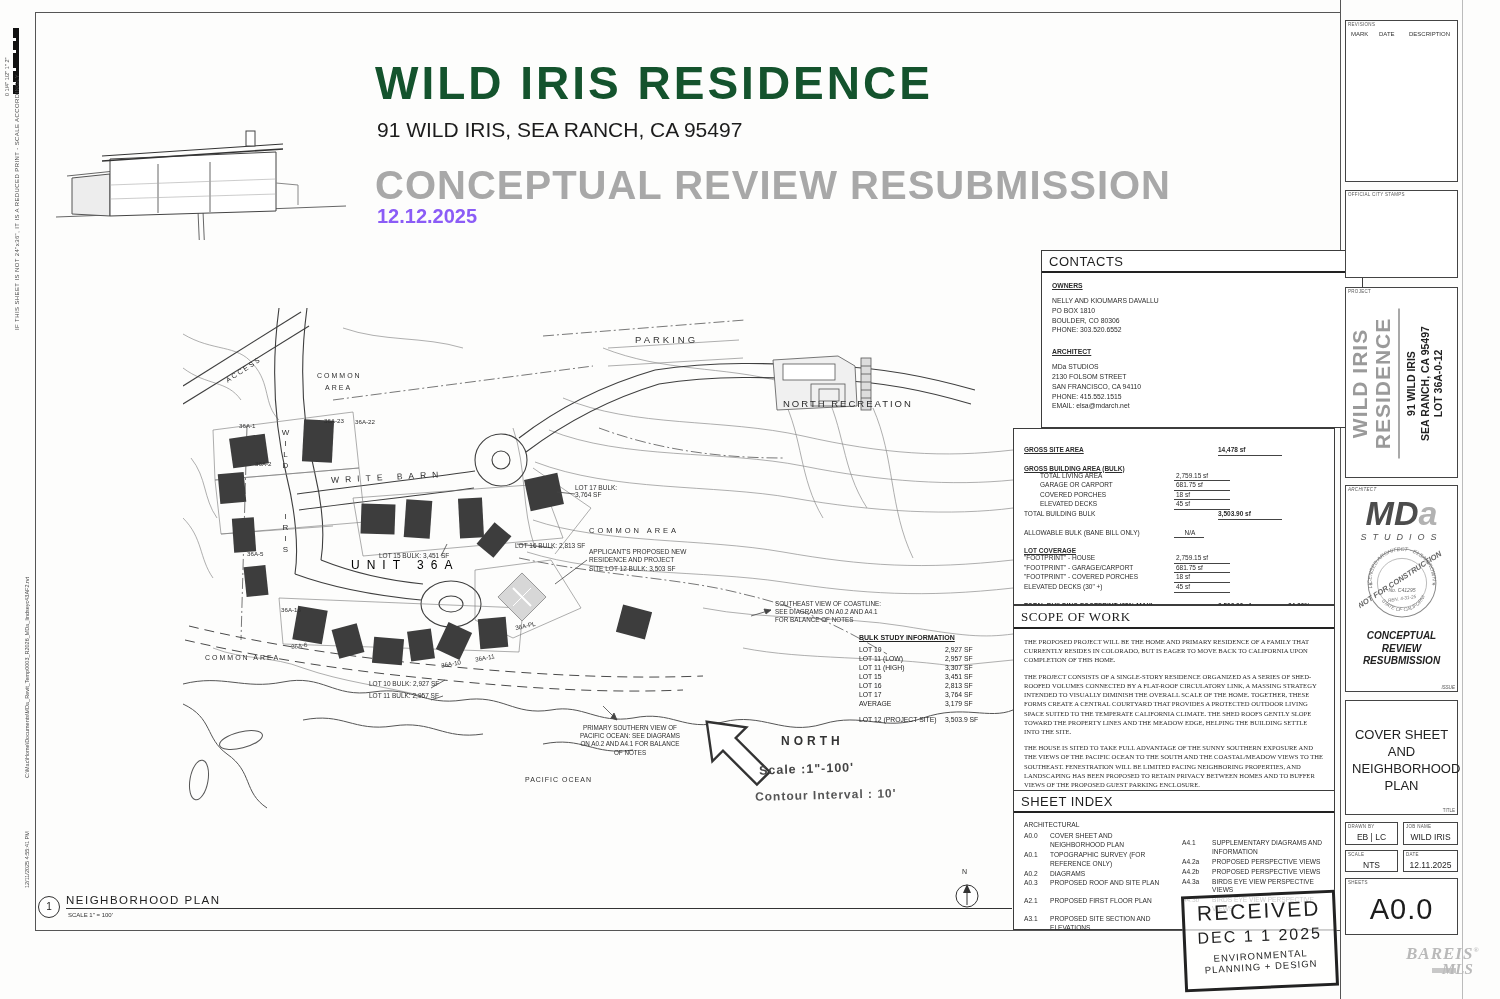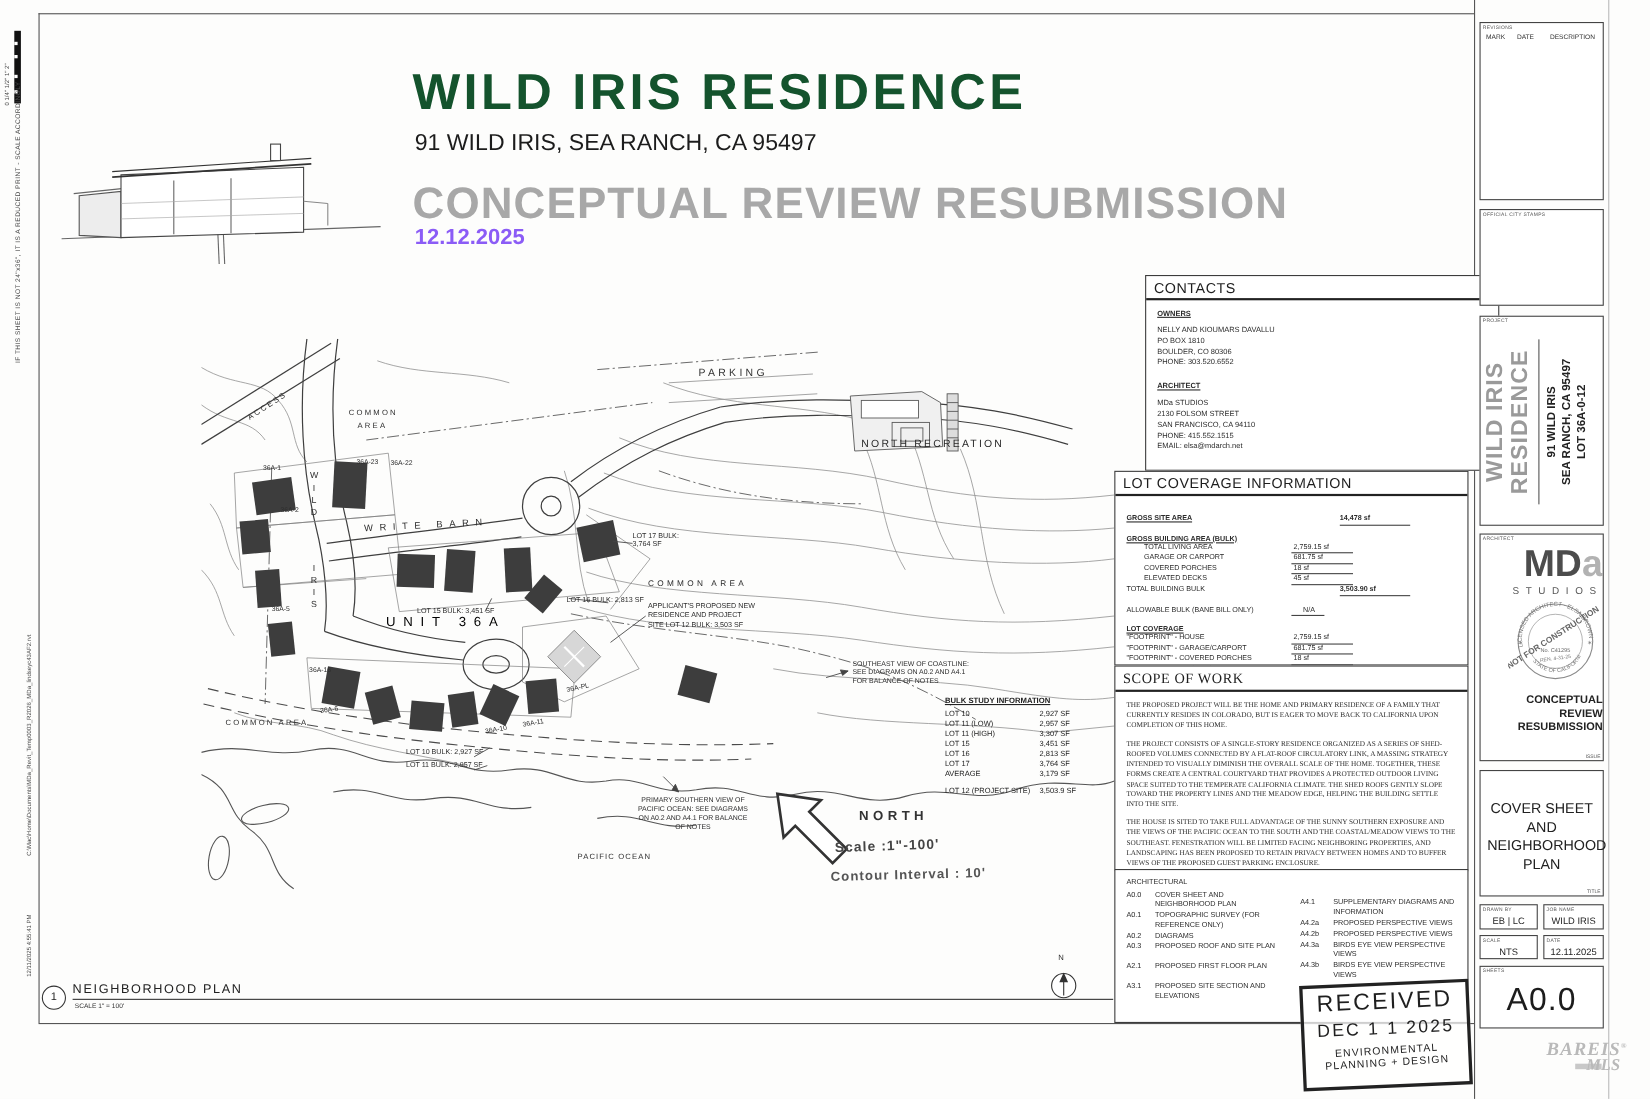--- a/index.html
+++ b/index.html
@@ -37,21 +37,21 @@
   .si-t { width:118px; }
   
   .tb-box { position:absolute; left:1345px; width:113px; border:1px solid #444; background:#fff; }
   .tb-lab { position:absolute; top:1px; left:2px; font-size:4.5px; color:#555; letter-spacing:.3px; }
   .tb-lab-br { position:absolute; bottom:1px; right:2px; font-size:4.5px; color:#555; }
   .rev-head { position:absolute; top:10px; left:5px; right:3px; display:flex; font-size:6px; color:#333; }
   .rot-wrap { position:absolute; left:-37px; top:41px; width:186px; height:109px; transform:rotate(-90deg); text-align:center; }
   .proj-name { font-size:21px; font-weight:bold; letter-spacing:1px; color:#9a9a9a; line-height:1.1; }
   .proj-div { width:150px; height:1px; background:#555; margin:5px auto; }
   .proj-addr { font-size:10.5px; font-weight:bold; color:#222; line-height:1.3; }
-  #arch-box { text-align:right; }
+  #arch-box { text-align:center;font-style:italic; }
   .logo-line { margin-top:10px; font-size:34px; line-height:1; }
   .logo-md { color:#4c4c4c; font-weight:bold; }
   .logo-a  { color:#b2b2b2; font-weight:bold; }
   .logo-studios { font-size:9px; letter-spacing:6px; color:#555; margin-top:2px; }
   .firm { font-size:8px; color:#2e2e2e; line-height:1.5; margin-top:6px; }
   .issue-title { font-size:10px; font-weight:bold; color:#222; margin-top:4px; line-height:1.25; }
   #title-box-inner { padding:26px 6px 0; text-align:center; font-size:13px; color:#222; line-height:1.3; }
   .fld { position:absolute; border:1px solid #444; background:#fff; text-align:center; }
   .fld-v { margin-top:9px; font-size:8.5px; color:#1e1e1e; }
   #sheet-num { margin-top:14px; font-size:29px; color:#1c1c1c; letter-spacing:1px; text-align:center; }
@@ -357,21 +357,20 @@
       <div class="ul-b" style="margin-top:12px;">ARCHITECT</div>
       <div style="margin-top:5px;">MDa STUDIOS</div>
       <div>2130 FOLSOM STREET</div>
       <div>SAN FRANCISCO, CA 94110</div>
       <div>PHONE: 415.552.1515</div>
       <div>EMAIL: elsa@mdarch.net</div>
     </div>
   </div>
 
   <div class="panel" style="top:428px;height:177px;">
-    <div class="panel-h">LOT COVERAGE INFORMATION</div>
     <div class="panel-body" style="font-size:6.5px;">
       <div class="gap8"></div>
       <div class="lcrow">
         <span class="lc-l ul-b">GROSS SITE AREA</span>
         <span class="lc-v2">14,478 sf</span>
       </div>
       <div class="gap8"></div>
       <div class="ul-b">GROSS BUILDING AREA (BULK)</div>
       <div class="lcrow">
           <span class="lc-l ind">TOTAL LIVING AREA</span>
@@ -429,20 +428,21 @@
     <div class="panel-h">SCOPE OF WORK</div>
     <div class="panel-body" style="font-size:6.6px;">
       <div class="scope-p">THE PROPOSED PROJECT WILL BE THE HOME AND PRIMARY RESIDENCE OF A FAMILY THAT CURRENTLY RESIDES IN COLORADO, BUT IS EAGER TO MOVE BACK TO CALIFORNIA UPON COMPLETION OF THIS HOME.</div>
       <div class="scope-p">THE PROJECT CONSISTS OF A SINGLE-STORY RESIDENCE ORGANIZED AS A SERIES OF SHED-ROOFED VOLUMES CONNECTED BY A FLAT-ROOF CIRCULATORY LINK, A MASSING STRATEGY INTENDED TO VISUALLY DIMINISH THE OVERALL SCALE OF THE HOME. TOGETHER, THESE FORMS CREATE A CENTRAL COURTYARD THAT PROVIDES A PROTECTED OUTDOOR LIVING SPACE SUITED TO THE TEMPERATE CALIFORNIA CLIMATE. THE SHED ROOFS GENTLY SLOPE TOWARD THE PROPERTY LINES AND THE MEADOW EDGE, HELPING THE BUILDING SETTLE INTO THE SITE.</div>
       <div class="scope-p">THE HOUSE IS SITED TO TAKE FULL ADVANTAGE OF THE SUNNY SOUTHERN EXPOSURE AND THE VIEWS OF THE PACIFIC OCEAN TO THE SOUTH AND THE COASTAL/MEADOW VIEWS TO THE SOUTHEAST. FENESTRATION WILL BE LIMITED FACING NEIGHBORING PROPERTIES, AND LANDSCAPING HAS BEEN PROPOSED TO RETAIN PRIVACY BETWEEN HOMES AND TO BUFFER VIEWS OF THE PROPOSED GUEST PARKING ENCLOSURE.</div>
       <div class="scope-p">THE CLIENTS WANT TO LIVE IN THIS HOME FOR MANY YEARS AND HAVE SPECIFICALLY REQUESTED THAT IT BE ONE LEVEL, ALLOWING THEM TO EASILY AGE IN PLACE. THEY ALSO WANT TO AVOID DIGGING ANY CONDITIONED PORTIONS OF THE HOME INTO THE GROUND BECAUSE THEY HAVE RUN INTO ISSUES WITH MAINTAINING HOMES WITH THIS CONDITION IN THE PAST. THE HOME'S EXTERIOR PALETTE WILL CONSIST OF BLACK ALUMINUM FLEETWOOD WINDOWS, CLEAR VERTICAL CEDAR OR A FIRE-RESISTANT EQUIVALENT FOR ALL STRUCTURES AND FENCES, AND BLACK CLASS "A" ASPHALT SHINGLE ROOFS.</div>
     </div>
   </div>
 
   <div class="panel" style="top:790px;height:140px;">
+    <div class="panel-h">SHEET INDEX</div>
     <div class="panel-body" style="font-size:6.6px;">
       <div>ARCHITECTURAL</div>
       <div style="position:absolute;left:10px;top:19px;width:150px;">
         <div class="si-row">
             <span class="si-num">A0.0</span>
             <span class="si-t">COVER SHEET AND NEIGHBORHOOD PLAN</span>
           </div>
         <div class="si-row">
             <span class="si-num">A0.1</span>
             <span class="si-t">TOPOGRAPHIC SURVEY (FOR REFERENCE ONLY)</span>

